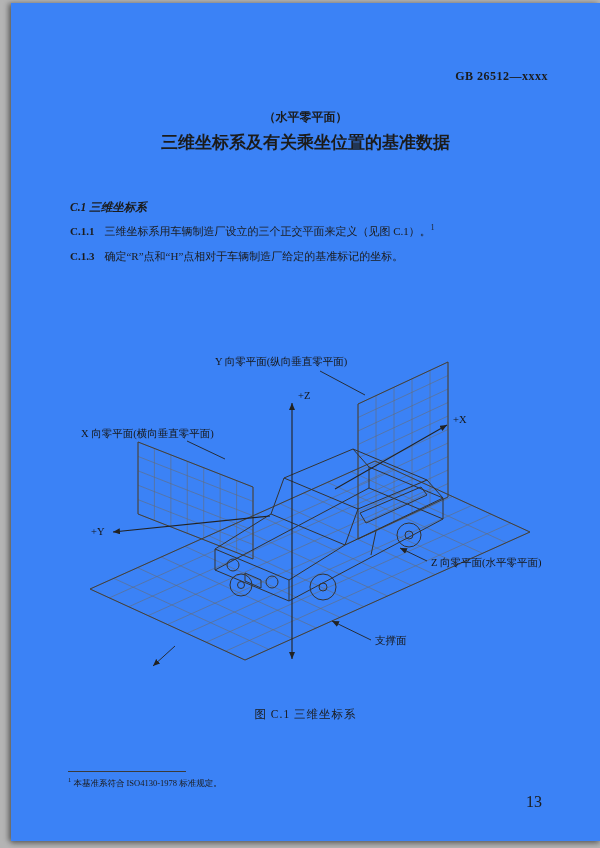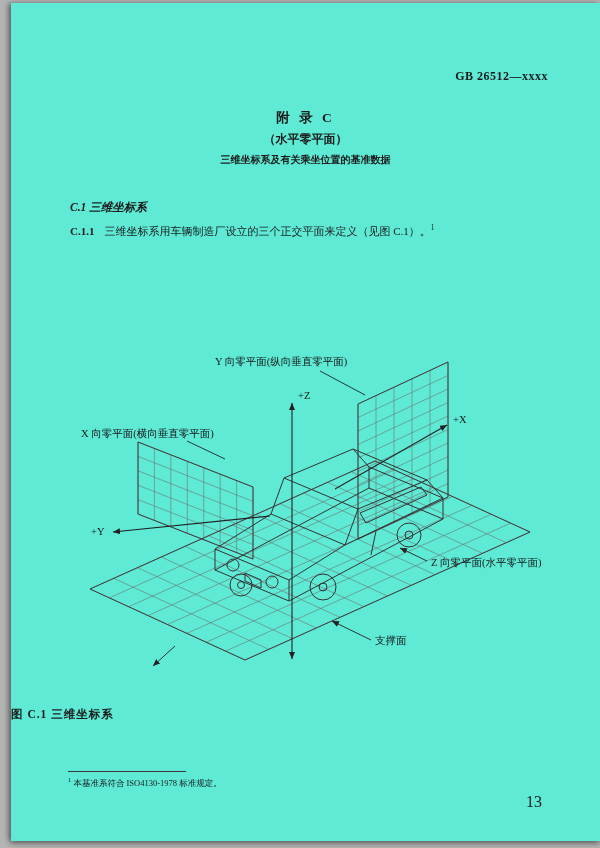--- a/index.html
+++ b/index.html
@@ -4,43 +4,43 @@
 <style>
   html,body{margin:0;padding:0;}
   body{
     width:600px;height:848px;overflow:hidden;position:relative;
     background:#b4b4b4;
     font-family:"Liberation Serif","DejaVu Serif",serif;
     color:#1b1b1b;
   }
   .page{
     position:absolute;left:11px;top:3px;right:0;bottom:7px;
-    background:#5eead4;
+    background:#3b82f6;
     box-shadow:-3px 0 5px rgba(0,0,0,.35), 0 3px 5px rgba(0,0,0,.3);
   }
   .std-code{
     position:absolute;top:66px;right:52px;
     font-size:12px;font-weight:600;letter-spacing:.5px;
   }
   .title-block{position:absolute;top:106px;left:0;right:0;text-align:center;}
   .title-block .t1{font-size:13.5px;font-weight:bold;letter-spacing:3px;margin-bottom:4px;}
   .title-block .t2{font-size:12px;font-weight:600;margin-bottom:5px;}
-  .title-block .t3{font-size:10px;font-weight:bold;}
+  .title-block .t3{font-size:17px;font-weight:bold;}
   .section-heading{
     position:absolute;left:59px;top:197px;
     font-size:11.5px;font-weight:bold;font-style:italic;
   }
   .clauses{position:absolute;left:59px;top:219px;width:486px;font-size:11px;line-height:1.55;}
   .clauses p{margin:0 0 8px 0;}
   .clause-num{font-weight:600;margin-right:10px;}
   .clauses sup{font-size:7.5px;}
   .figure-wrap{position:absolute;left:64px;top:346px;width:500px;height:352px;}
   .fig-caption{
-    position:absolute;left:0;right:0;top:704px;
-    font-size:11.5px;font-weight:700;letter-spacing:1px;
+    position:absolute;left:0;right:0;top:704px;text-align:center;
+    font-size:11.5px;font-weight:400;letter-spacing:1px;
   }
   .footnote-rule{position:absolute;left:57px;top:768px;width:118px;border-top:1px solid #3a3a3a;}
   .footnote{position:absolute;left:57px;top:773px;font-size:8.5px;}
   .footnote sup{font-size:6.5px;}
   .page-num{position:absolute;top:790px;right:58px;font-size:16px;}
   
   svg .grid line{stroke:#6a6a6a;stroke-width:.55;}
   svg .plane-outline{fill:none;stroke:#3f3f3f;stroke-width:1;}
   svg .car{fill:none;stroke:#333;stroke-width:1;}
   svg .axis{stroke:#222;stroke-width:1.1;fill:none;}
@@ -48,29 +48,29 @@
   svg text{font-family:"Liberation Serif","DejaVu Serif",serif;font-size:10.5px;fill:#161616;}
 </style>
 </head>
 <body>
 
 <div class="page">
 
   <div class="std-code">GB 26512—xxxx</div>
 
   <div class="title-block">
-    <div class="t1">附 录 C</div>
     <div class="t2">（水平零平面）</div>
     <div class="t3">三维坐标系及有关乘坐位置的基准数据</div>
   </div>
 
   <div class="section-heading">C.1 三维坐标系</div>
 
   <div class="clauses">
     <p><span class="clause-num">C.1.1</span><span>三维坐标系用车辆制造厂设立的三个正交平面来定义（见图 C.1）。</span><sup>1</sup></p>
+    <p><span class="clause-num">C.1.3</span><span>确定“R”点和“H”点相对于车辆制造厂给定的基准标记的坐标。</span></p>
   </div>
 
   <div class="figure-wrap">
     <svg id="fig-svg" width="500" height="352" viewBox="0 0 500 352">
       <defs>
         <marker id="arr" markerWidth="9" markerHeight="8" refX="7" refY="3" orient="auto" markerUnits="userSpaceOnUse">
           <path d="M0,0 L7,3 L0,6 Z" fill="#222"></path>
         </marker>
       </defs>
 

